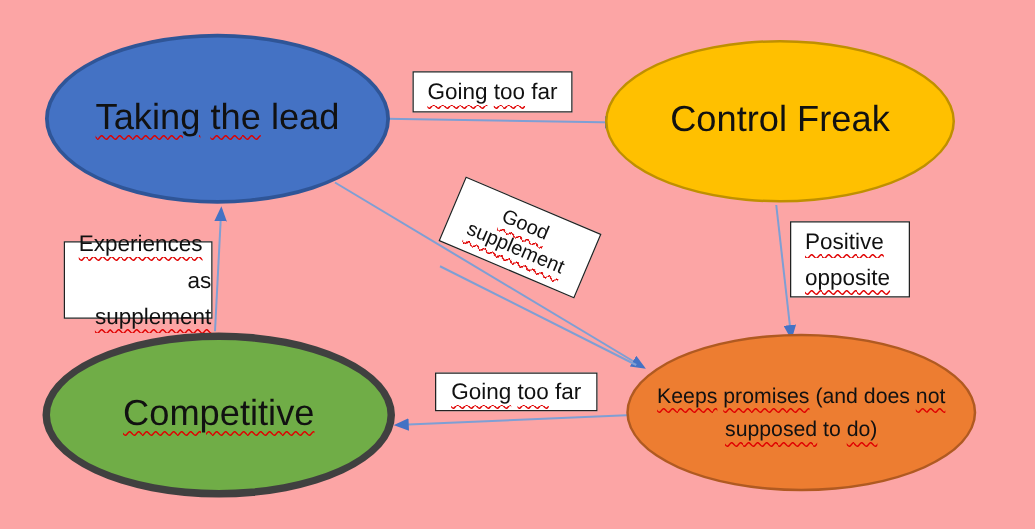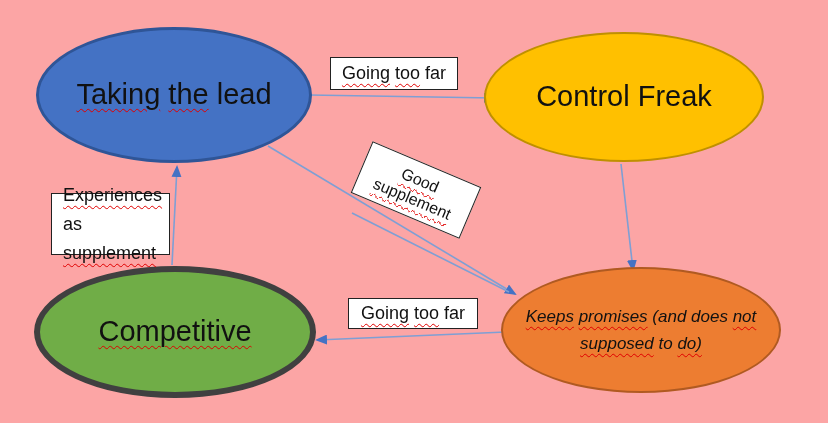--- a/index.html
+++ b/index.html
@@ -13,31 +13,31 @@
   .node{
     position:absolute;border-radius:50%;display:flex;align-items:center;justify-content:center;
     text-align:center;z-index:2;box-sizing:border-box;
   }
   .node-blue  {left:36px; top:27px;  width:276px;height:136px;background:#4472c4;border:3px solid #2f5597;}
   .node-yellow{left:484px;top:32px;  width:280px;height:130px;background:#ffc000;border:2px solid #bf9000;}
   .node-green {left:34px; top:266px; width:282px;height:132px;background:#70ad47;border:6px solid #404040;}
   .node-orange{left:501px;top:267px; width:280px;height:126px;background:#ed7d31;border:2px solid #b05a21;}
   .node-title{font-size:29px;line-height:1.15;color:#111;}
   .node-small{font-size:17px;line-height:27px;color:#111;}
-  .node-small .tline{white-space:nowrap;font-style:italic;}
+  .node-small .tline{white-space:nowrap;}
   
   .labelbox{
     position:absolute;background:#ffffff;border:1.5px solid #222;box-sizing:border-box;
     font-size:18px;color:#111;z-index:3;display:flex;flex-direction:column;justify-content:center;
   }
   .lb-center{align-items:center;text-align:center;}
   .lb-left{align-items:flex-start;text-align:left;padding-left:11px;}
   .lb-going-top   {left:330px;top:57px; width:128px;height:33px;}
   .lb-going-bottom{left:348px;top:298px;width:130px;height:31px;}
-  .lb-experiences {left:51px; top:193px;width:119px;height:62px;line-height:29px;}
+  .lb-experiences {left:51px; top:193px;width:119px;height:62px;line-height:29px;text-align:right;}
   .lb-positive    {left:632px;top:177px;width:96px; height:61px;line-height:29px;}
   .lb-supplement  {left:357px;top:162px;width:118px;height:56px;transform:rotate(23deg);
                    font-size:16px;line-height:20px;}
   
   .wavy{
     text-decoration-line:underline;text-decoration-style:wavy;
     text-decoration-color:#e00000;text-decoration-thickness:1px;text-underline-offset:4px;
   }
   .nowrap{white-space:nowrap;}
 </style>
@@ -81,20 +81,24 @@
 
   <div class="labelbox lb-center lb-going-top">
     <div class="nowrap"><span class="wavy">Going</span><span> </span><span class="wavy">too</span><span> </span><span>far</span></div>
   </div>
 
   <div class="labelbox lb-center lb-supplement">
     <div><span class="wavy">Good</span></div>
     <div><span class="wavy">supplement</span></div>
   </div>
 
+  <div class="labelbox lb-left lb-positive">
+    <div><span class="wavy">Positive</span></div>
+    <div><span class="wavy">opposite</span></div>
+  </div>
 
   <div class="labelbox lb-left lb-experiences">
     <div><span class="wavy">Experiences</span></div>
     <div><span>as </span><span class="wavy">supplement</span></div>
   </div>
 
   <div class="labelbox lb-center lb-going-bottom">
     <div class="nowrap"><span class="wavy">Going</span><span> </span><span class="wavy">too</span><span> </span><span>far</span></div>
   </div>
 

